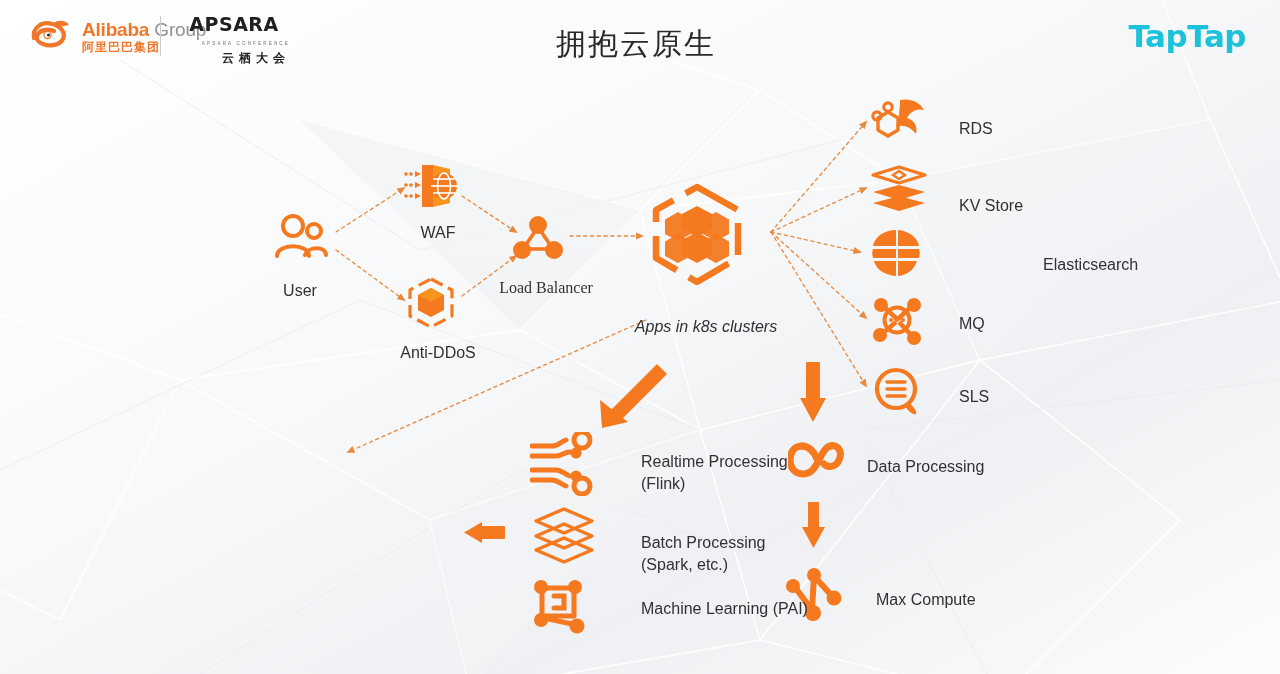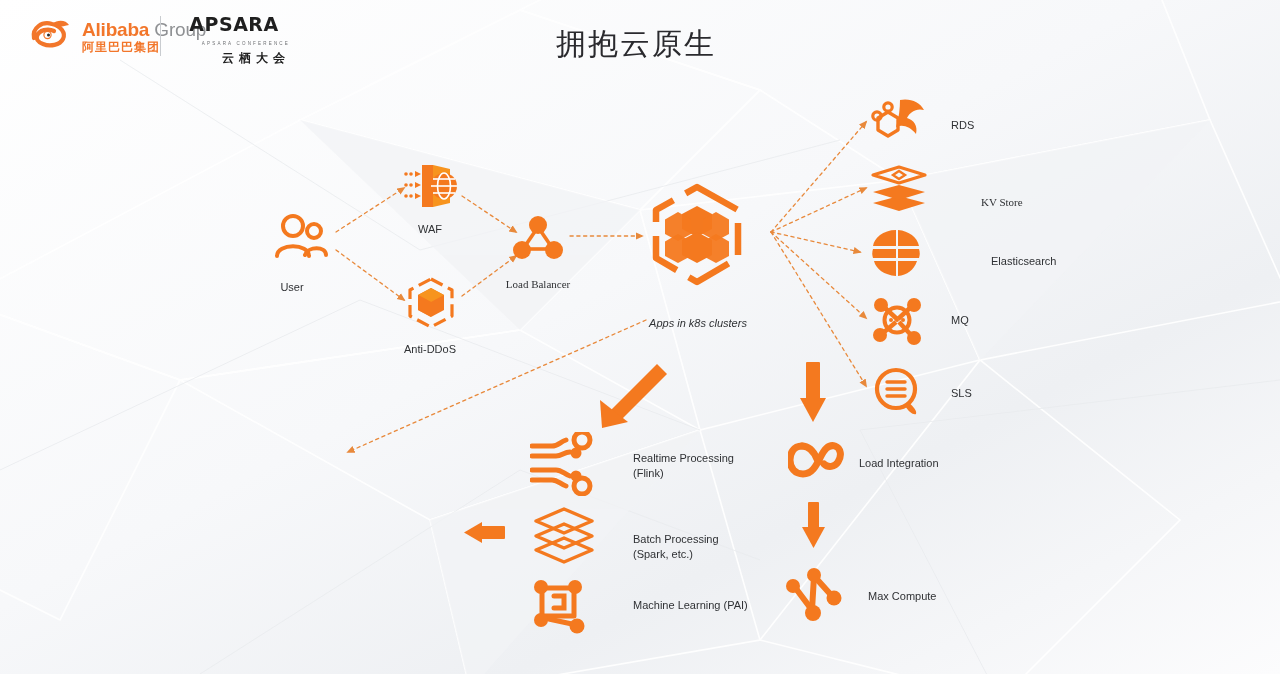--- a/index.html
+++ b/index.html
@@ -110,25 +110,26 @@
     width: 1280px;
     height: 674px;
     pointer-events: none;
   }
   .node {
     position: absolute;
   }
   .node-icon { display: block; }
   .node-label {
     position: absolute;
-    font-size: 11px;
+    font-size: 16px;
     color: #2f3134;
     white-space: pre-line;
     line-height: 1.35;
     font-family: "Liberation Sans", sans-serif;
+    margin-left: 8px;
   }
   .label-center {
     transform: translateX(-50%);
   }
   .label-left { text-align: left; }
   .search-box {
     position: absolute;
     left: 263px;
     top: 452px;
     width: 164px;
@@ -208,20 +209,21 @@
   <div class="logo-apsara">
     <svg class="apsara-word" viewBox="0 0 112 21">
       <text x="56" y="17" text-anchor="middle" font-family="'DejaVu Sans', sans-serif" font-size="19" font-weight="bold" fill="#1f1f1f" letter-spacing="0.5">APSARA</text>
     </svg>
     <div class="apsara-sub">APSARA CONFERENCE</div>
     <div class="apsara-cn">云栖大会</div>
   </div>
 
   <div class="slide-title">拥抱云原生</div>
 
+  <div class="logo-taptap">TapTap</div>
 
   <svg id="edges" viewBox="0 0 1280 674">
     <defs>
       <marker id="dotArrow" markerWidth="7" markerHeight="7" refX="5" refY="3.2" orient="auto">
         <path d="M0,0.4 L6.4,3.2 L0,6" fill="#e8893b"></path>
       </marker>
     </defs>
     <g stroke="#e8893b" stroke-width="1.3" fill="none" stroke-dasharray="3.2 3.6" marker-end="url(#dotArrow)" stroke-linecap="round">
 
       <path d="M336 232 L404 188"></path>
@@ -353,35 +355,35 @@
   <div class="node" style="left:870px; top:163px;">
     <svg class="node-icon" width="58" height="50" viewBox="0 0 58 50">
       <g fill="#f4791f">
         <path d="M29 33 L55 40 L29 48 L3 40 Z"></path>
         <path d="M29 22 L55 29 L29 37 L3 29 Z"></path>
       </g>
       <path d="M29 4 L55 12 L29 20 L3 12 Z" fill="none" stroke="#f4791f" stroke-width="3.2" stroke-linejoin="round"></path>
       <path d="M23 12 L29 8 L35 12 L29 16 Z" fill="none" stroke="#f4791f" stroke-width="2.4"></path>
     </svg>
   </div>
-  <div class="node-label label-left" style="left:981px; top:195px;font-family:Liberation Serif, serif;">KV Store</div>
+  <div class="node-label label-left" style="left:951px; top:195px;">KV Store</div>
 
   <div class="node" style="left:871px; top:228px;">
     <svg class="node-icon" width="52" height="50" viewBox="0 0 52 50">
       <g fill="#f4791f">
         <path d="M25 2 C12 2 3 10 2 18 L25 18 Z"></path>
         <path d="M27 2 C38 3 46 9 48 18 L27 18 Z"></path>
         <path d="M2 21 L25 21 L25 30 L2 30 C1 27 1 24 2 21 Z"></path>
         <path d="M27 21 L48 21 C49 24 49 27 48 30 L27 30 Z"></path>
         <path d="M3 33 L25 33 L25 48 C13 47 5 41 3 33 Z"></path>
         <path d="M27 33 L46 33 C43 42 36 47 27 48 Z"></path>
       </g>
     </svg>
   </div>
-  <div class="node-label label-left" style="left:943px; top:254px;padding-left:48px;">Elasticsearch</div>
+  <div class="node-label label-left" style="left:987px; top:254px;padding-left:48px;">Elasticsearch</div>
 
   <div class="node" style="left:870px; top:295px;">
     <svg class="node-icon" width="56" height="52" viewBox="0 0 56 52">
       <g stroke="#f4791f" stroke-width="4.5" fill="none">
         <line x1="14" y1="12" x2="27" y2="24"></line>
         <line x1="41" y1="12" x2="28" y2="24"></line>
         <line x1="13" y1="38" x2="26" y2="27"></line>
         <line x1="41" y1="40" x2="29" y2="27"></line>
       </g>
       <g fill="#f4791f">
@@ -412,21 +414,21 @@
     </svg>
   </div>
   <div class="node-label label-left" style="left:951px; top:386px;">SLS</div>
 
   <div class="node" style="left:788px; top:436px;">
     <svg class="node-icon" width="56" height="50" viewBox="0 0 56 50">
       <path d="M14 10 C5 10 2 18 2 24 C2 32 7 38 15 38 C24 38 28 30 32 22 C36 14 40 8 47 10 C53 12 54 20 50 26 C47 31 40 32 36 28" fill="none" stroke="#f4791f" stroke-width="7" stroke-linecap="round"></path>
       <path d="M14 10 C22 10 26 16 29 23" fill="none" stroke="#f4791f" stroke-width="7" stroke-linecap="round"></path>
     </svg>
   </div>
-  <div class="node-label label-left" style="left:859px; top:456px;">Load Integration</div>
+  <div class="node-label label-left" style="left:859px; top:456px;">Data Processing</div>
 
   <div class="node" style="left:786px; top:566px;">
     <svg class="node-icon" width="58" height="58" viewBox="0 0 58 58">
       <g stroke="#f4791f" stroke-width="6" fill="none" stroke-linecap="round">
         <line x1="8" y1="20" x2="26" y2="44"></line>
         <line x1="26" y1="44" x2="28" y2="10"></line>
         <line x1="28" y1="10" x2="46" y2="30"></line>
       </g>
       <g fill="#f4791f">
         <circle cx="7" cy="20" r="7"></circle>

